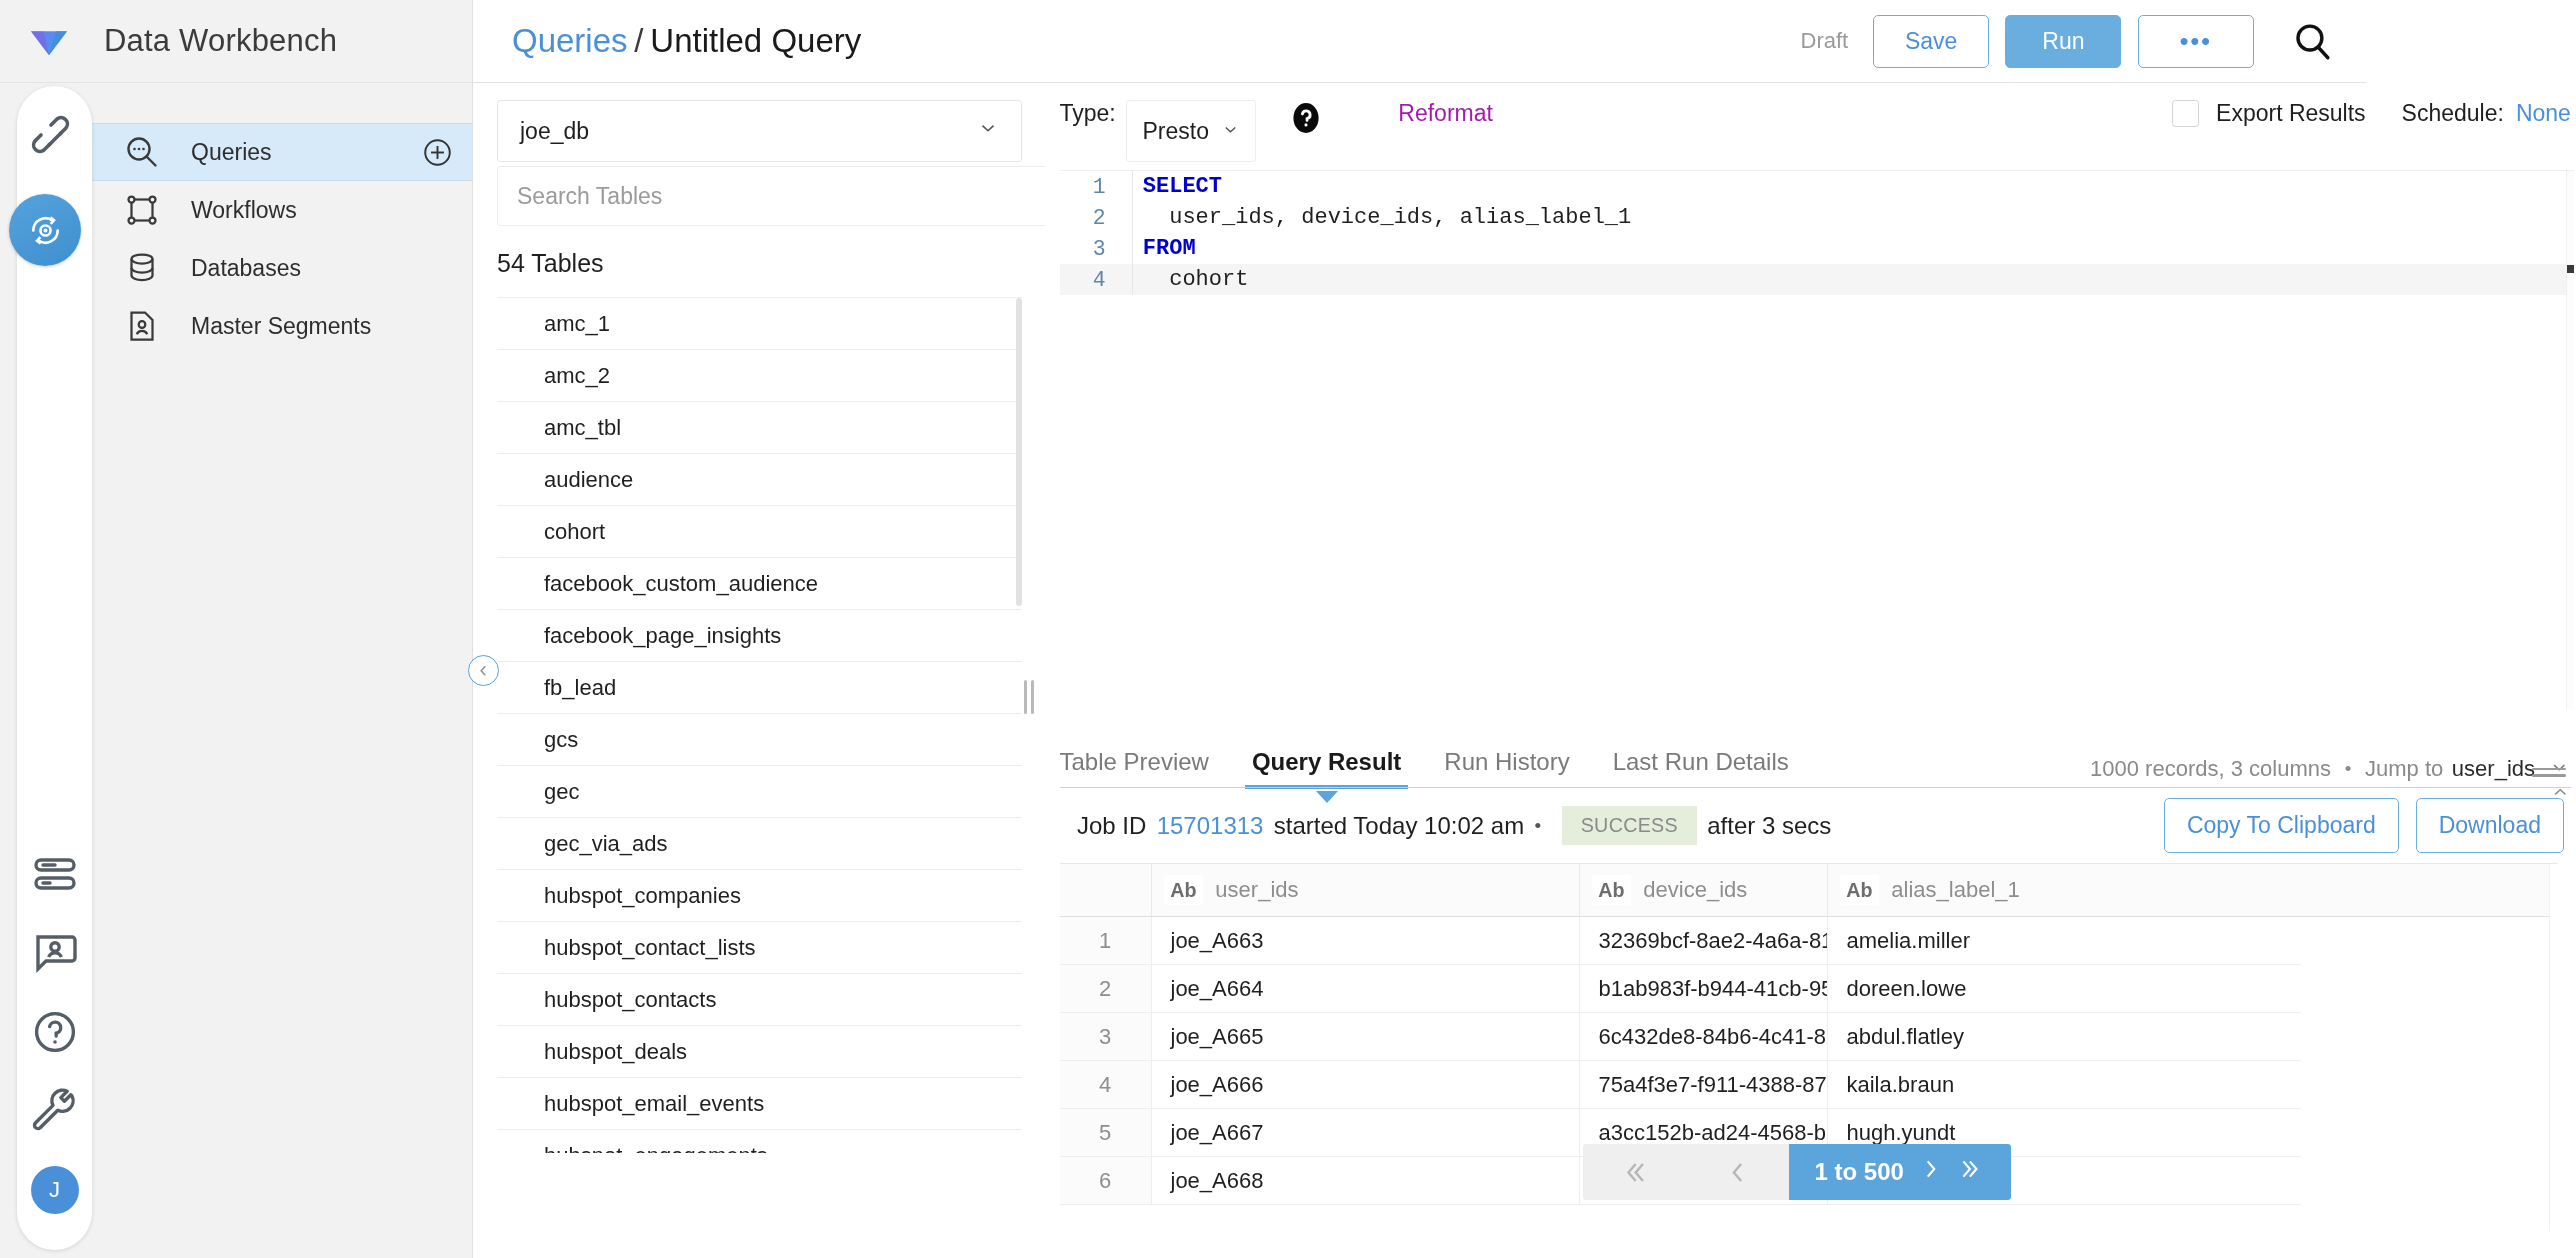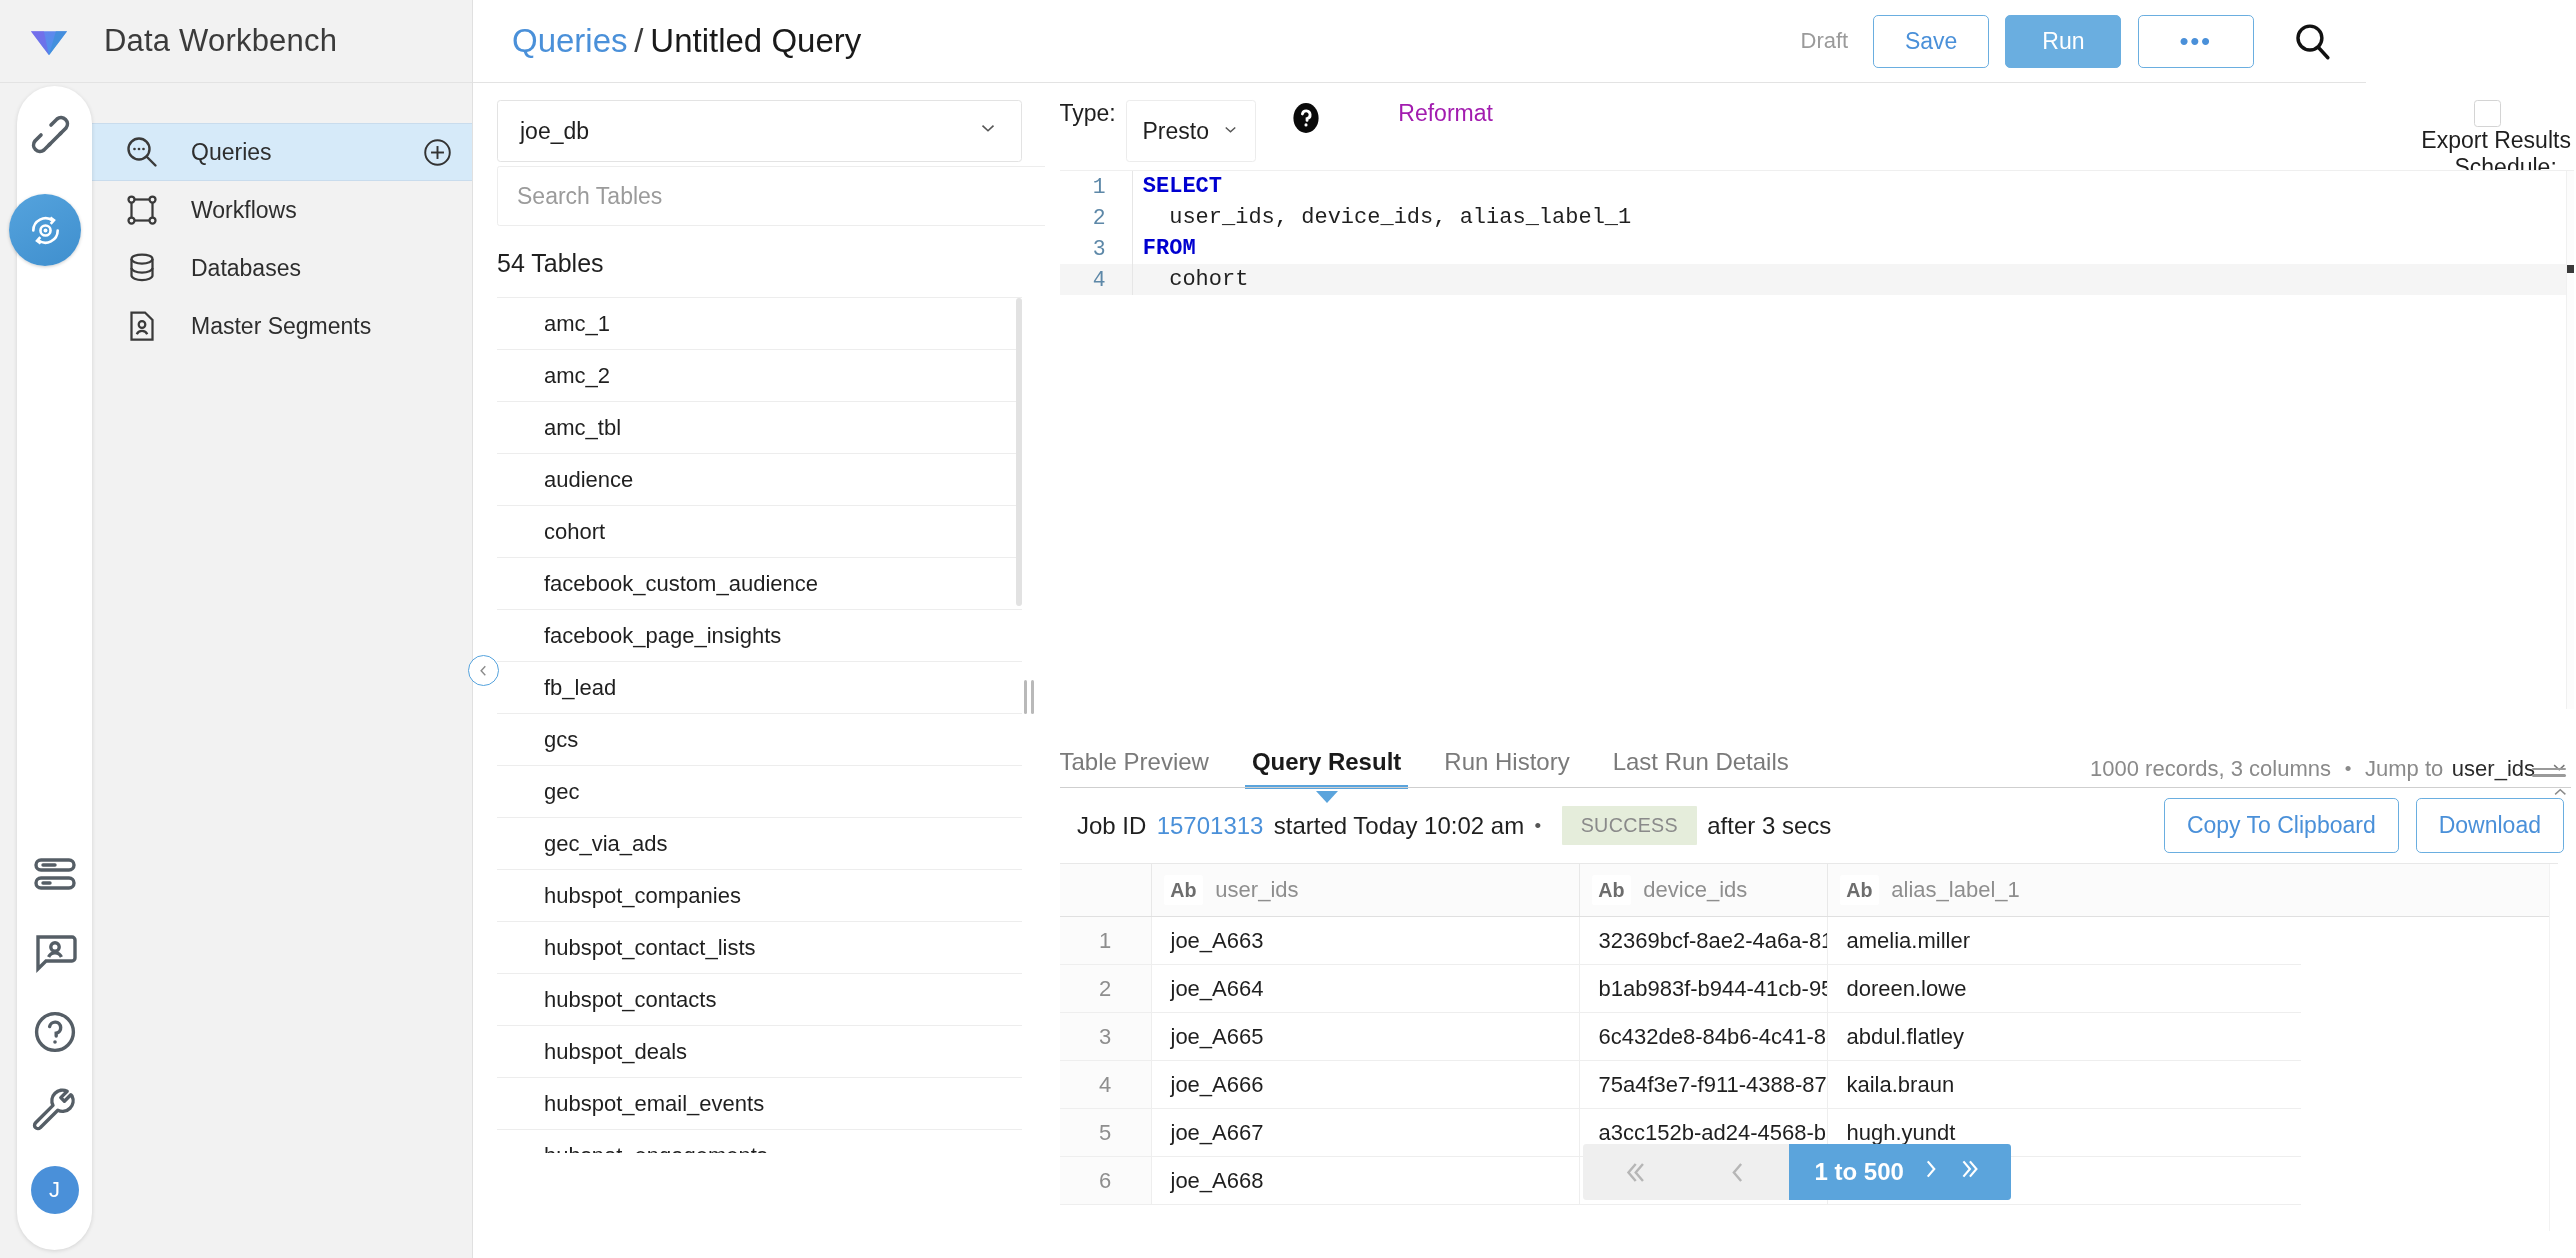--- a/index.html
+++ b/index.html
@@ -146,21 +146,21 @@
   .editor-toolbar { height: 70px; display: flex; align-items: flex-start; padding-left: 14.5px; }
   .type-label { font-size: 23px; color: #1f1f1f; margin-right: 10.3px; }
   .type-select {
     height: 62px; min-width: 110px; border: 0.9px solid #ececec; border-radius: 3.4px;
     display: flex; align-items: center; padding: 0 15.4px; font-size: 23px; color: #1f1f1f;
     cursor: pointer; background: #fff;
   }
   .type-select .chev { margin-left: 12px; color: #555; }
   .help-ico { margin-left: 32px; width: 36px; height: 36px; cursor: pointer; }
   .reformat-link { margin-left: 74px; font-size: 23px; color: #a21caf; cursor: pointer; }
-  .toolbar-right { margin-left: auto; display: flex; align-items: center; padding-right: 5.1px; flex-direction: column; }
+  .toolbar-right { margin-left: auto; display: flex; align-items: center; padding-right: 5.1px; }
   .chk {
     width: 27px; height: 27px; border: 1.7px solid #d4d4d4; border-radius: 3.4px;
     background: #fff; cursor: pointer;
   }
   .chk-label { margin-left: 17px; font-size: 23px; color: #1f1f1f; }
   .sched-label { margin-left: 36px; font-size: 23px; color: #1f1f1f; }
   .sched-val { margin-left: 12px; font-size: 23px; color: #4a90d9; cursor: pointer; }
 
   .code-area {
     position: relative; margin: 0 1.7px 0 14.5px; height: 539px;

